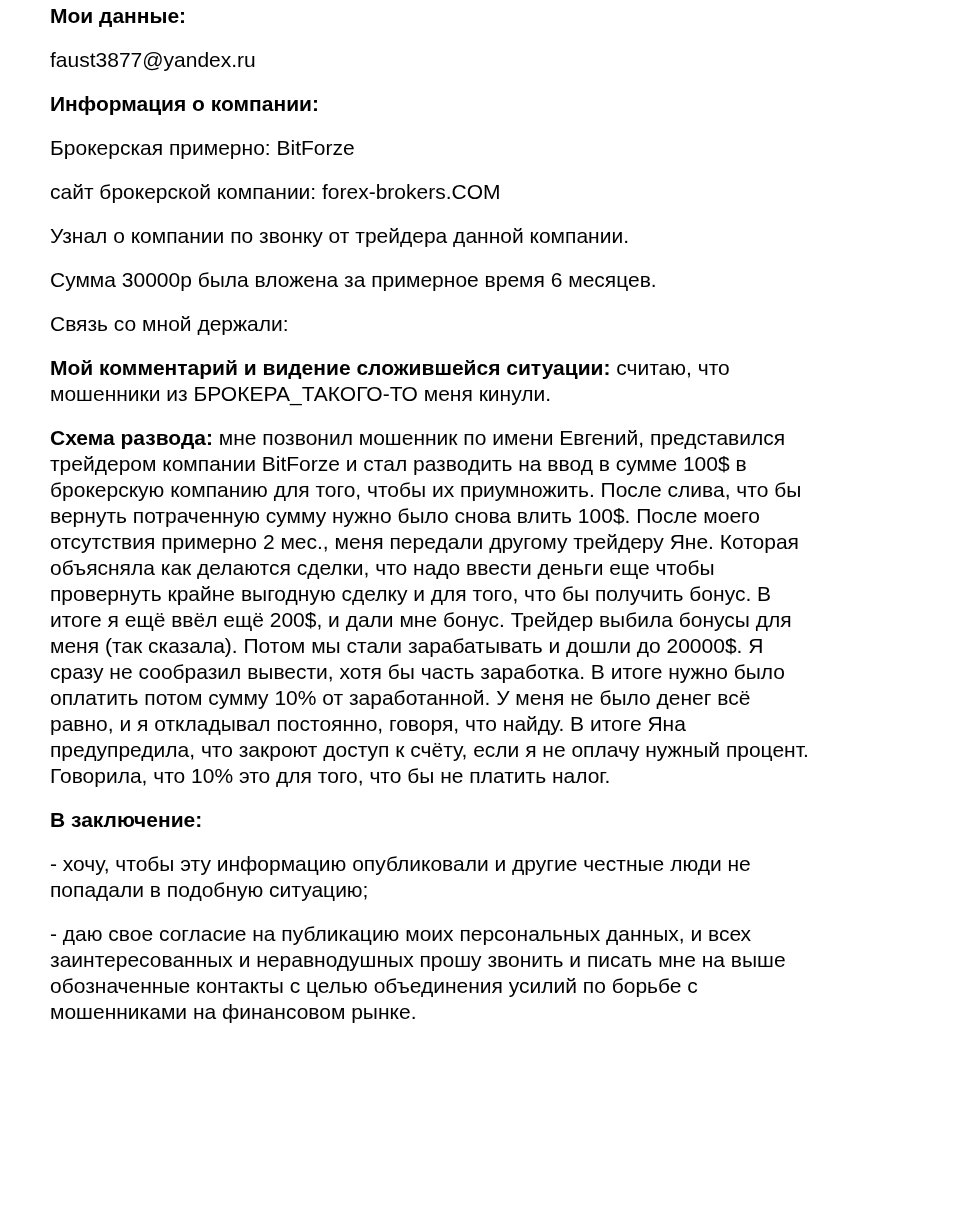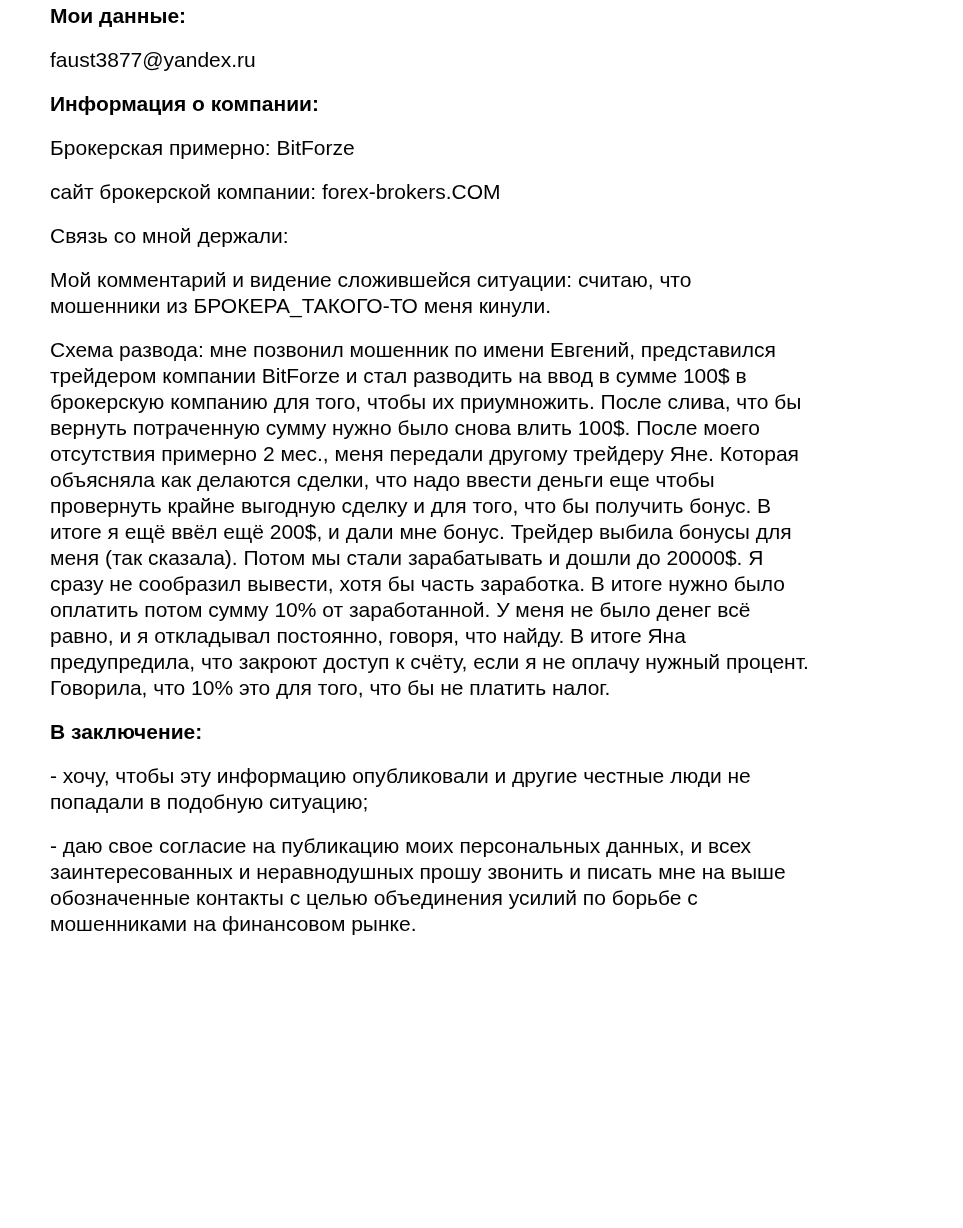--- a/index.html
+++ b/index.html
@@ -23,41 +23,43 @@
     background: #ffffff;
   }
   .para {
     margin: 0 0 18px 0;
     white-space: pre-line;
   }
   .heading {
     font-weight: 700;
   }
   .para b {
-    font-weight: 400;
+    font-weight: 700;
   }
 </style>
 </head>
 <body>
 
 <div class="doc">
 
   <p class="para heading">Мои данные:</p>
 
 
   <p class="para">faust3877@yandex.ru</p>
 
 
   <p class="para heading">Информация о компании:</p>
 
   <p class="para">Брокерская примерно: BitForze</p>
 
   <p class="para">сайт брокерской компании: forex-brokers.COM</p>
 
+  <p class="para">Узнал о компании по звонку от трейдера данной компании.</p>
 
+  <p class="para">Сумма 30000р была вложена за примерное время 6 месяцев.</p>
 
   <p class="para">Связь со мной держали:</p>
 
 
   <p class="para"><b>Мой комментарий и видение сложившейся ситуации:</b><span> считаю, что
 мошенники из БРОКЕРА_ТАКОГО-ТО меня кинули.</span></p>
 
   <p class="para"><b>Схема развода:</b><span> мне позвонил мошенник по имени Евгений, представился
 трейдером компании BitForze и стал разводить на ввод  в сумме 100$ в
 брокерскую компанию для того, чтобы их приумножить. После слива, что бы

